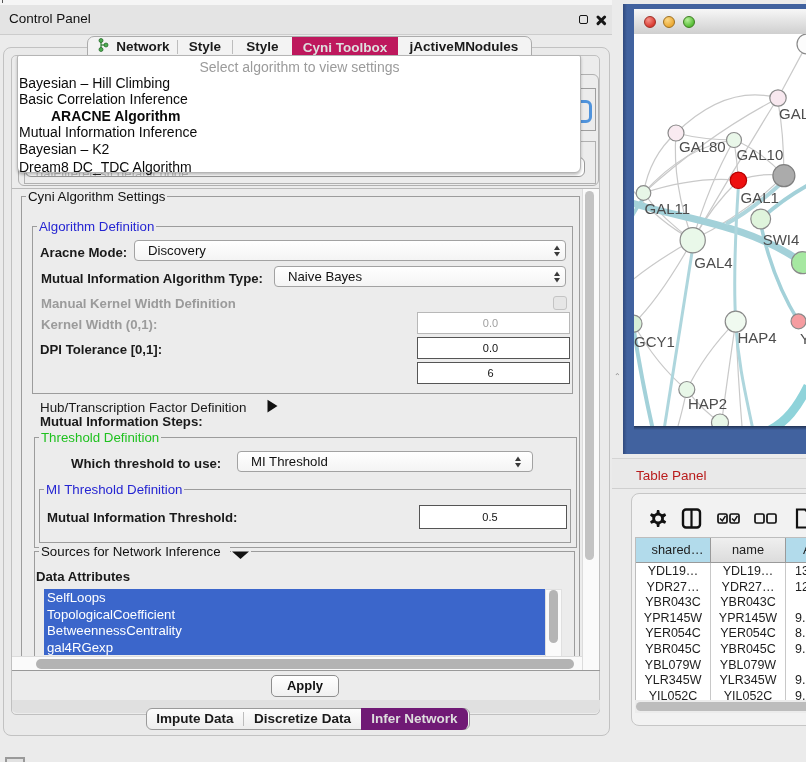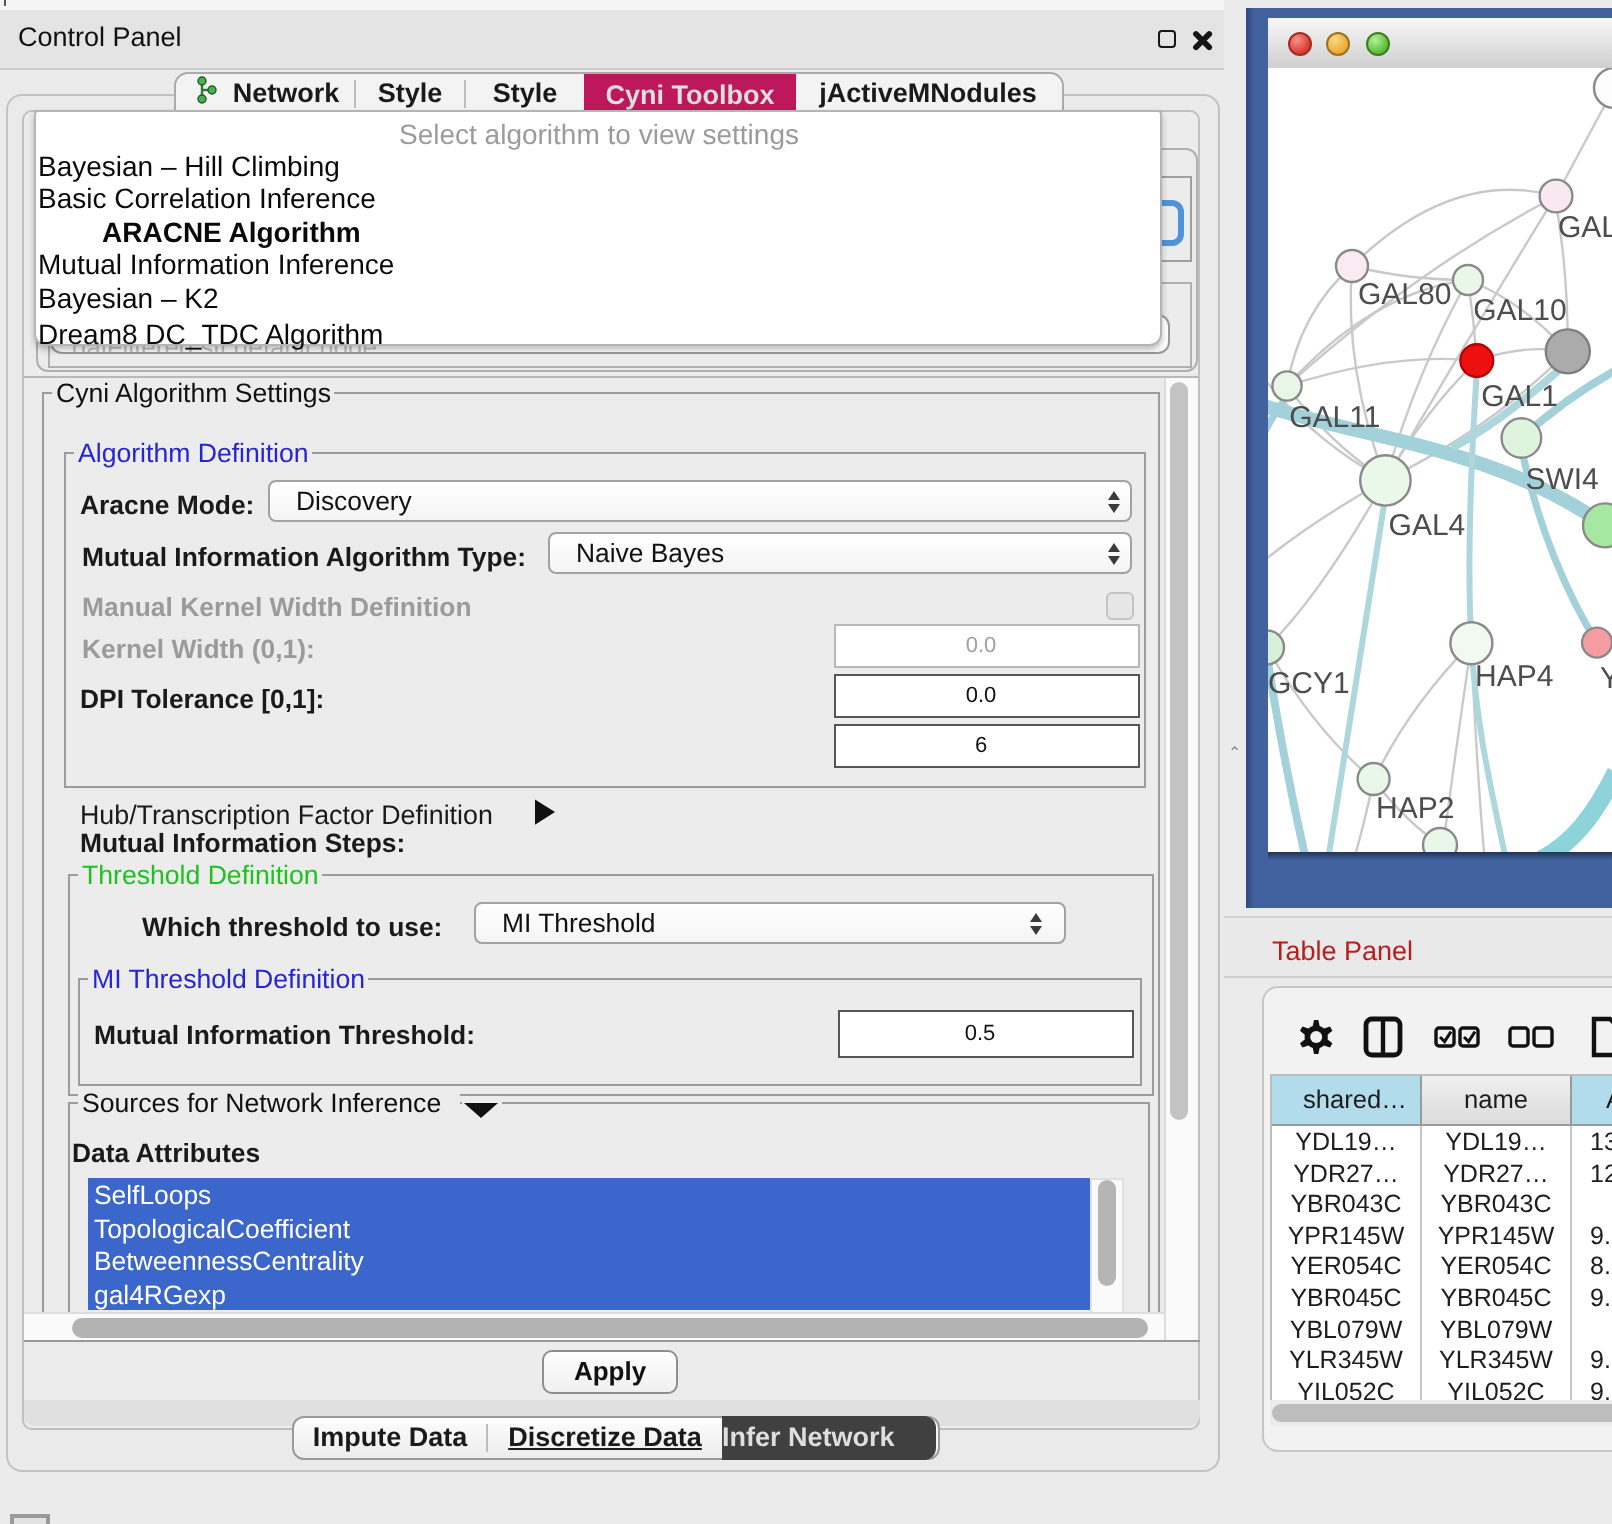--- a/index.html
+++ b/index.html
@@ -32,21 +32,21 @@
 
 .lbl{font-size:13.2px;font-weight:bold;color:#1a1a1a;white-space:nowrap;}
 .lblgray{color:#9b9b9b;}
 .combo{box-sizing:border-box;background:linear-gradient(#ffffff,#f4f4f4);border:1px solid #a2a2a2;border-radius:4px;font-size:13.2px;color:#111;}
 .tfield{background:#ffffff;border:1px solid #a3a3a3;font-size:11px;color:#111;text-align:center;}
 
 #applysep{left:12px;top:670px;width:588px;height:1px;background:#999999;}
 #applybtn{left:271px;top:675px;width:66px;height:20px;background:linear-gradient(#ffffff,#f0f0f0);border:1px solid #8e8e8e;border-radius:5px;text-align:center;line-height:19px;font-size:13px;font-weight:bold;color:#111;}
 #tabsbottom{left:146px;top:708px;width:322px;height:20px;background:linear-gradient(#fdfdfd,#ededed);border:1px solid #9a9a9a;border-radius:6px;}
 .btab{top:708px;height:22px;line-height:22px;font-size:13.5px;font-weight:bold;color:#1a1a1a;text-align:center;}
-#tabinfer{left:361px;top:708px;width:107px;height:22px;background:#404040;color:#dedede;line-height:22px;text-align:left;font-size:13.5px;font-weight:bold;border-radius:0 6px 6px 0;}
+#tabinfer{left:361px;top:708px;width:107px;height:22px;background:#701a75;color:#dedede;line-height:22px;text-align:center;font-size:13.5px;font-weight:bold;border-radius:0 6px 6px 0;}
 
 #popup{left:17px;top:55px;width:562px;height:115.5px;background:#ffffff;border:1px solid #b5b5b5;border-radius:2px 2px 6px 6px;box-shadow:0 2px 3px rgba(0,0,0,0.25);}
 #popuphdr{left:0;top:3px;width:563px;text-align:center;font-size:14px;color:#9b9b9b;}
 .pitem{left:1px;font-size:14px;color:#0a0a0a;white-space:nowrap;}
 
 #netwin{left:623px;top:4px;width:183px;height:450px;background:linear-gradient(90deg,#30497c 0,#41629f 4px,#41629f 100%);}
 #nettitle{left:11px;top:5px;width:172px;height:25px;background:linear-gradient(#f7f7f7,#cfcfcf);border-bottom:1px solid #8e8e8e;}
 .light{top:11.5px;width:10px;height:10px;border-radius:50%;}
 #netcanvas{left:11px;top:30px;width:172px;height:392px;background:#ffffff;overflow:hidden;}
 #netshadow{left:11px;top:422px;width:172px;height:4px;background:linear-gradient(#223354,#41629f);}
@@ -167,21 +167,21 @@
   <div class="abs" id="vthumb"></div>
   <div class="abs" id="hscroll"></div>
   <div class="abs" id="hthumb"></div>
 
   <div class="abs" id="applysep"></div>
   <div class="abs" id="applybtn">Apply</div>
 
   <div class="abs" id="tabsbottom"></div>
   <div class="abs btab" style="left:147px;width:96px;">Impute Data</div>
   <div class="abs tsep" style="left:243px;top:712px;"></div>
-  <div class="abs btab" style="left:244px;width:117px;text-decoration:underline;">Discretize Data</div>
+  <div class="abs btab" style="left:244px;width:117px;">Discretize Data</div>
   <div class="abs" id="tabinfer">Infer Network</div>
 
   <div class="abs" id="popup">
     <div class="abs" id="popuphdr">Select algorithm to view settings</div>
     <div class="abs pitem" style="top:19px;">Bayesian – Hill Climbing</div>
     <div class="abs pitem" style="top:35.4px;">Basic Correlation Inference</div>
     <div class="abs pitem" style="top:51.8px;font-weight:bold;padding-left:32px;">ARACNE Algorithm</div>
     <div class="abs pitem" style="top:68.2px;">Mutual Information Inference</div>
     <div class="abs pitem" style="top:84.6px;">Bayesian – K2</div>
     <div class="abs pitem" style="top:103px;">Dream8 DC_TDC Algorithm</div>

